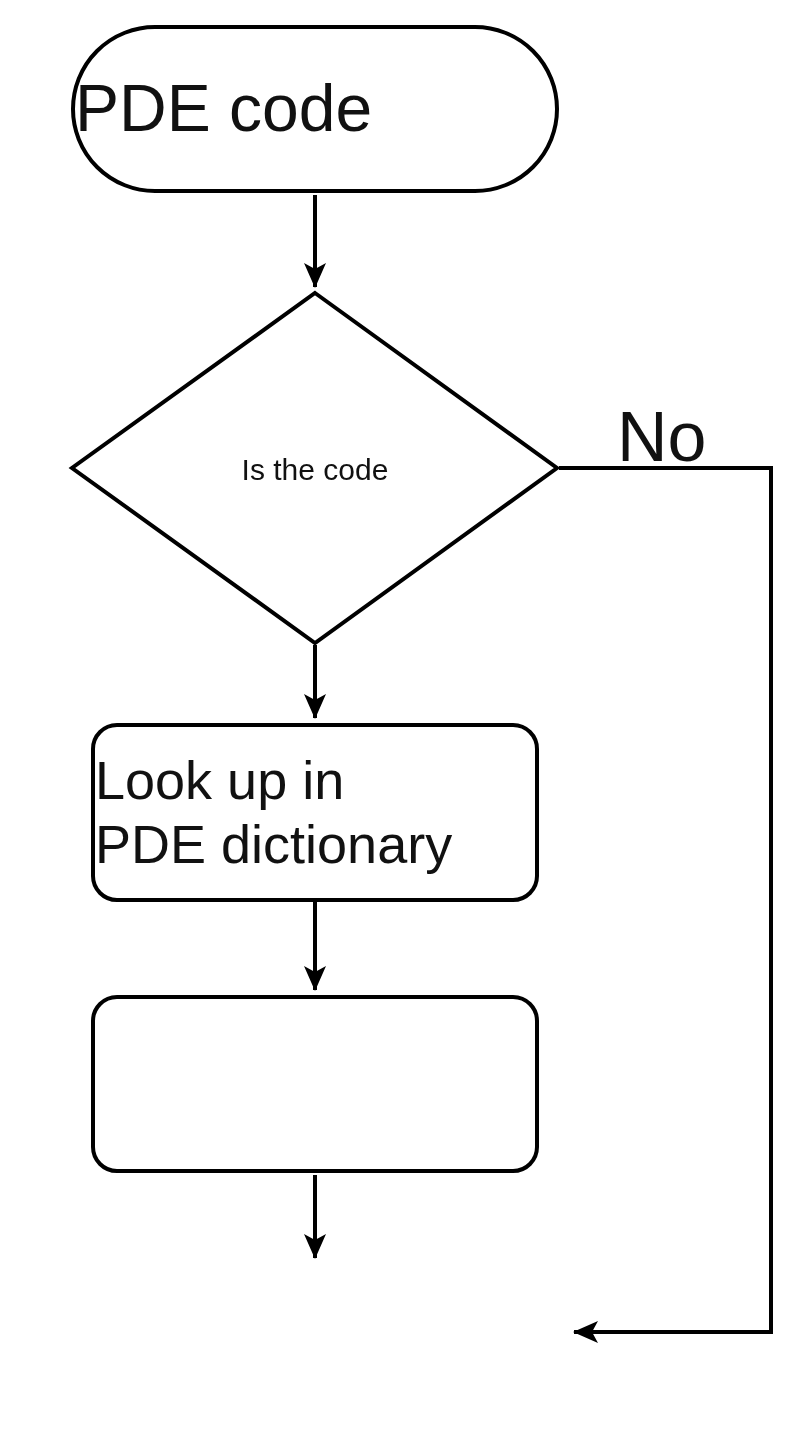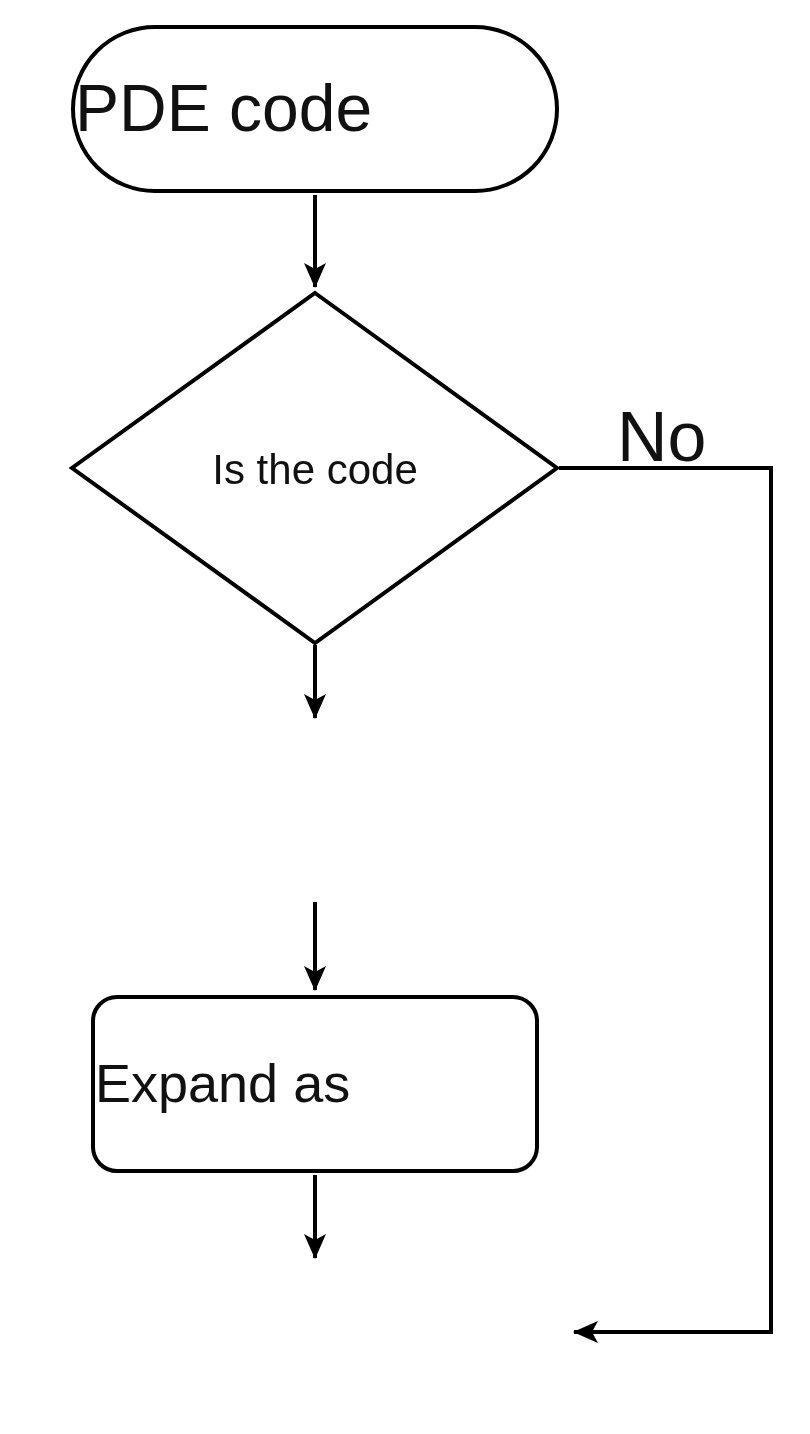--- a/index.html
+++ b/index.html
@@ -43,21 +43,21 @@
     border-radius: 26px;
     font-size: 54px;
   }
   .decision-label {
     position: absolute;
     display: flex;
     flex-direction: column;
     align-items: center;
     justify-content: center;
     text-align: center;
-    font-size: 42px;
+    font-size: 30px;
     line-height: 1.28;
   }
   .edge-label {
     position: absolute;
     font-size: 70px;
     line-height: 1;
   }
   .label-line { display: block; }
 </style>
 </head>
@@ -90,19 +90,22 @@
   </div>
 
   <div class="decision-label" style="left:95px; top:390px; width:440px; height:160px;">
     <span class="label-line">Is the code</span>
   </div>
 
   <div class="edge-label" style="left:617px; top:402px;">
     <span>No</span>
   </div>
 
+  <div class="node process" style="left:91px; top:723px; width:448px; height:179px;">
+    <span class="label-line">Look up in</span>
+    <span class="label-line">PDE dictionary</span>
+  </div>
 
   <div class="node process" style="left:91px; top:995px; width:448px; height:178px;">
-    <span class="label-line">Expand as</span>
   </div>
 
 
 </div>
 
 </body></html>

